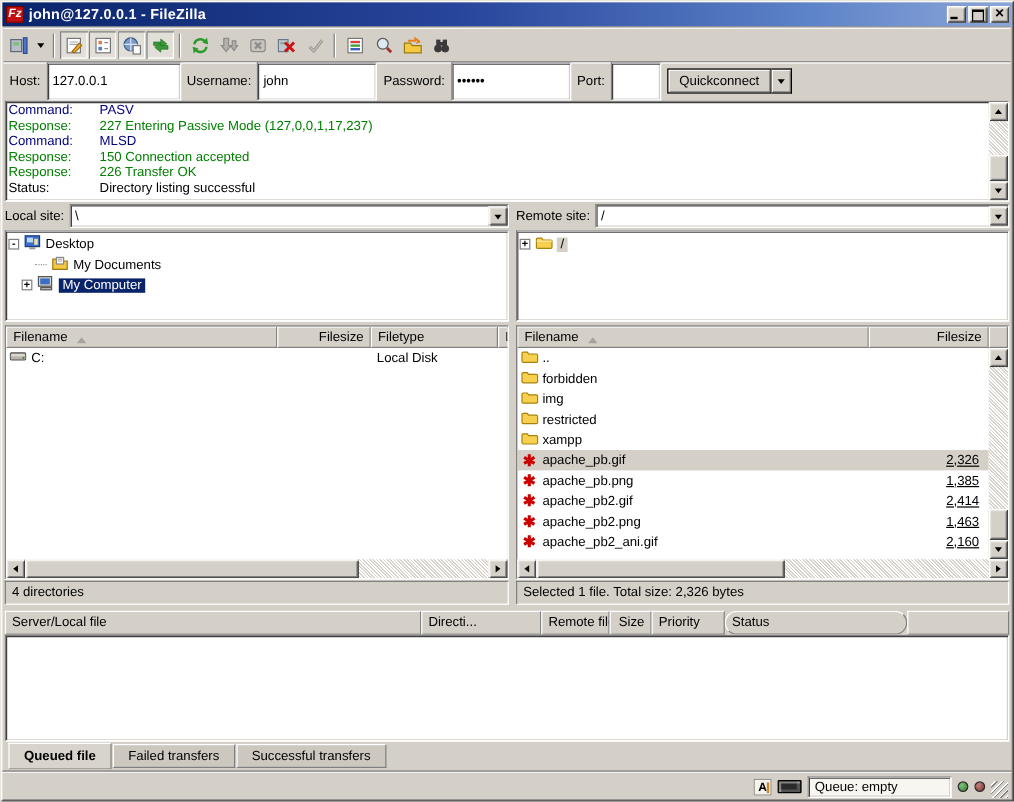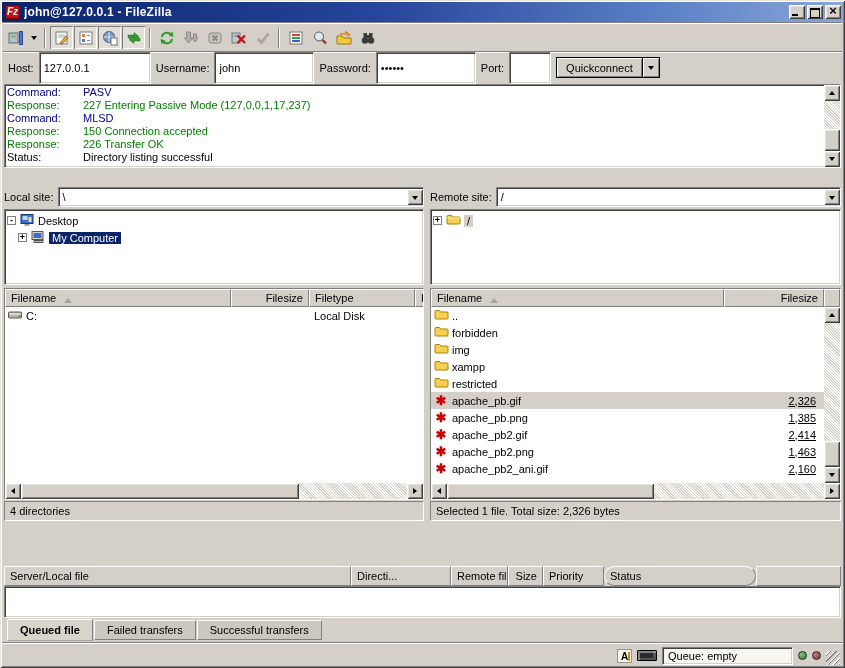--- a/index.html
+++ b/index.html
@@ -72,21 +72,21 @@
   .tri-l { width:0;height:0;border:3px solid transparent;border-right:4px solid #000;margin-right:3px;}
   .tri-r { width:0;height:0;border:3px solid transparent;border-left:4px solid #000;margin-left:3px;}
   .vtrack { flex:1; position:relative; }
   .vthumb { position:absolute; left:0; width:16px; background:#d4d0c8;
     box-shadow: inset 1px 1px 0 #fff, inset -1px -1px 0 #404040, inset 2px 2px 0 #e8e5de, inset -2px -2px 0 #808080; }
   .htrack { flex:1; position:relative; }
   .hthumb { position:absolute; top:0; height:16px; background:#d4d0c8;
     box-shadow: inset 1px 1px 0 #fff, inset -1px -1px 0 #404040, inset 2px 2px 0 #e8e5de, inset -2px -2px 0 #808080; }
 
   
-  .panes { flex:0 0 334px; display:flex; margin:18px 2px 0 2px;border-radius:11px; }
+  .panes { flex:0 0 334px; display:flex; margin:1px 2px 0 2px;border-radius:11px; }
   .pane { display:flex; flex-direction:column; }
   .pane-local { width:420px; flex:0 0 420px; }
   .vsplit { width:6px; flex:0 0 6px; }
   .pane-remote { flex:1; }
   .site-row { height:20px; flex:0 0 20px; display:flex; align-items:center; gap:4px; margin-bottom:2px; }
   .combo { flex:1; height:20px; display:flex; align-items:center; }
   .combo-text { flex:1; padding:0 4px; line-height:16px; }
   .combo-btn { width:16px; height:16px; flex:0 0 16px; background:#d4d0c8; display:flex; align-items:center; justify-content:center;
     box-shadow: inset 1px 1px 0 #fff, inset -1px -1px 0 #404040, inset 2px 2px 0 #e8e5de, inset -2px -2px 0 #808080; }
   .tree { flex:0 0 76px; overflow:hidden; padding:2px 1px 1px 2px; }
@@ -125,39 +125,39 @@
   .lrow-type { width:106px; flex:0 0 106px; padding-left:5px; }
 
   
   .rc-name { flex:1; }
   .rc-size { width:100px; flex:0 0 100px; }
 
   .hsplit { flex:0 0 5px; }
 
   
   .queue { display:flex; flex-direction:column; flex:1; margin:0 2px; }
-  .queue-header { height:20px; flex:0 0 20px; display:flex; background:#d4d0c8;margin-top:40px; }
+  .queue-header { height:20px; flex:0 0 20px; display:flex; background:#d4d0c8; }
   .qc1{width:347px;flex:0 0 347px;} .qc2{width:100px;flex:0 0 100px;} .qc3{width:57px;flex:0 0 57px;}
   .qc4{width:35px;flex:0 0 35px;} .qc5{width:61px;flex:0 0 61px;} .qc6{width:152px;flex:0 0 152px;border-radius:10px;} .qc7{flex:1;}
   .queue-body { flex:1; background:#fff; }
   .tabs { height:24px; flex:0 0 24px; display:flex; align-items:flex-end; padding:1px 0 1px 3px; gap:1px; }
   .tab { padding:3px 12px 3px 12px; background:#d4d0c8; border:1px solid; border-color:#fff #808080 #808080 #fff; }
   .tab.active { font-weight:bold; background:#d8d4cc; padding:4px 12px; border-color:#fff #808080 #a8a49c #fff; }
   .tab.inactive { background:#ccc8c0; margin-bottom:1px; }
 
   
   .statusbar { height:24px; flex:0 0 24px; border-top:1px solid #808080; box-shadow:0 1px 0 #fff inset;
     display:flex; align-items:center; padding:2px 3px 0 4px; gap:5px; }
   .sb-right { margin-left:auto; display:flex; align-items:center; gap:5px; }
   .ascii-badge { width:15px; height:14px; background:#f4f2ec; border:1px solid #9a968e; position:relative;
     font-size:10px; font-weight:bold; text-align:center; line-height:13px; }
   .ascii-badge::after { content:""; position:absolute; right:1px; top:2px; width:2px; height:9px; background:#c88a2a; }
   .dark-badge { width:20px; height:11px; background:#2a2a2a; border:1px solid #000; border-radius:1px;
     box-shadow: inset 2px 2px 0 rgba(200,200,200,.55), inset -3px -2px 0 rgba(160,160,160,.35); }
-  .queue-panel { width:131px; height:18px; display:flex; align-items:center; padding:0 5px; background:#f8f6f0; }
+  .queue-panel { width:120px; height:18px; display:flex; align-items:center; padding:0 5px; background:#f8f6f0; }
   .led { width:9px; height:9px; border-radius:50%; border:1px solid #2a2a2a; }
   .led-green { background:radial-gradient(circle at 35% 35%, #7ec47e, #2f7a2f); }
   .led-red   { background:radial-gradient(circle at 35% 35%, #c47e7e, #7a2f2f); }
   .grip { width:14px; height:14px; align-self:flex-end;
     background:repeating-linear-gradient(135deg, transparent 0 2px, #fff 2px 3px, #808080 3px 4px); }
 </style>
 </head>
 <body>
 
 <div class="window">
@@ -395,20 +395,30 @@
         <div class="tree-row">
           <span class="exp">-</span>
           <span class="ficon"><svg width="14" height="14" viewBox="0 0 14 14">
                 <rect x="1" y="1.5" width="12" height="9" fill="#3a6ec8" stroke="#1a3a7a"></rect>
                 <rect x="2.5" y="3" width="5" height="4" fill="#bcd6f4"></rect>
                 <rect x="8.5" y="4" width="3" height="5" fill="#f0e0a0"></rect>
                 <rect x="4.5" y="11" width="5" height="1.8" fill="#9a9a9a"></rect>
               </svg></span>
           <span>Desktop</span>
         </div>
+        <div class="tree-row" style="padding-left:22px;">
+          <span class="dotline"></span>
+          <span class="ficon"><svg width="14" height="14" viewBox="0 0 14 14">
+                <path d="M1 4 h4 l1 1.5 h7 v7 H1 Z" fill="#f5c842" stroke="#9a7a10"></path>
+                <rect x="4" y="2.5" width="6" height="5.5" fill="#fff" stroke="#888"></rect>
+                <line x1="5" y1="4" x2="9" y2="4" stroke="#aaa"></line>
+                <line x1="5" y1="5.5" x2="9" y2="5.5" stroke="#aaa"></line>
+              </svg></span>
+          <span>My Documents</span>
+        </div>
         <div class="tree-row" style="padding-left:11px;">
           <span class="exp">+</span>
           <span class="ficon"><svg width="14" height="14" viewBox="0 0 14 14">
                 <rect x="1" y="1.5" width="11" height="8" fill="#d8d4cc" stroke="#555"></rect>
                 <rect x="2.5" y="3" width="8" height="5" fill="#3a6ec8"></rect>
                 <rect x="3" y="10.5" width="9" height="2" fill="#b8b4ac" stroke="#555"></rect>
               </svg></span>
           <span class="sel-navy">My Computer</span>
         </div>
       </div>
@@ -523,30 +533,30 @@
                     </svg></span>
                   <span>img</span>
                 </span>
                 <span class="c-size"></span>
               </div>
             <div class="list-row">
                 <span class="c-name">
                   <span class="ficon"><svg width="15" height="13" viewBox="0 0 15 13">
                       <path d="M1 3.5 q0-1 1-1 h3.5 l1 1.5 H13 q1 0 1 1 V10 q0 1 -1 1 H2 q-1 0 -1 -1 Z" fill="#f8d050" stroke="#a8820a"></path>
                     </svg></span>
-                  <span>xampp</span>
+                  <span>restricted</span>
                 </span>
                 <span class="c-size"></span>
               </div>
             <div class="list-row">
                 <span class="c-name">
                   <span class="ficon"><svg width="15" height="13" viewBox="0 0 15 13">
                       <path d="M1 3.5 q0-1 1-1 h3.5 l1 1.5 H13 q1 0 1 1 V10 q0 1 -1 1 H2 q-1 0 -1 -1 Z" fill="#f8d050" stroke="#a8820a"></path>
                     </svg></span>
-                  <span>restricted</span>
+                  <span>xampp</span>
                 </span>
                 <span class="c-size"></span>
               </div>
             <div class="list-row row-sel">
                 <span class="c-name">
                   <span class="ficon splat">✱</span>
                   <span>apache_pb.gif</span>
                 </span>
                 <span class="c-size">2,326</span>
               </div>

